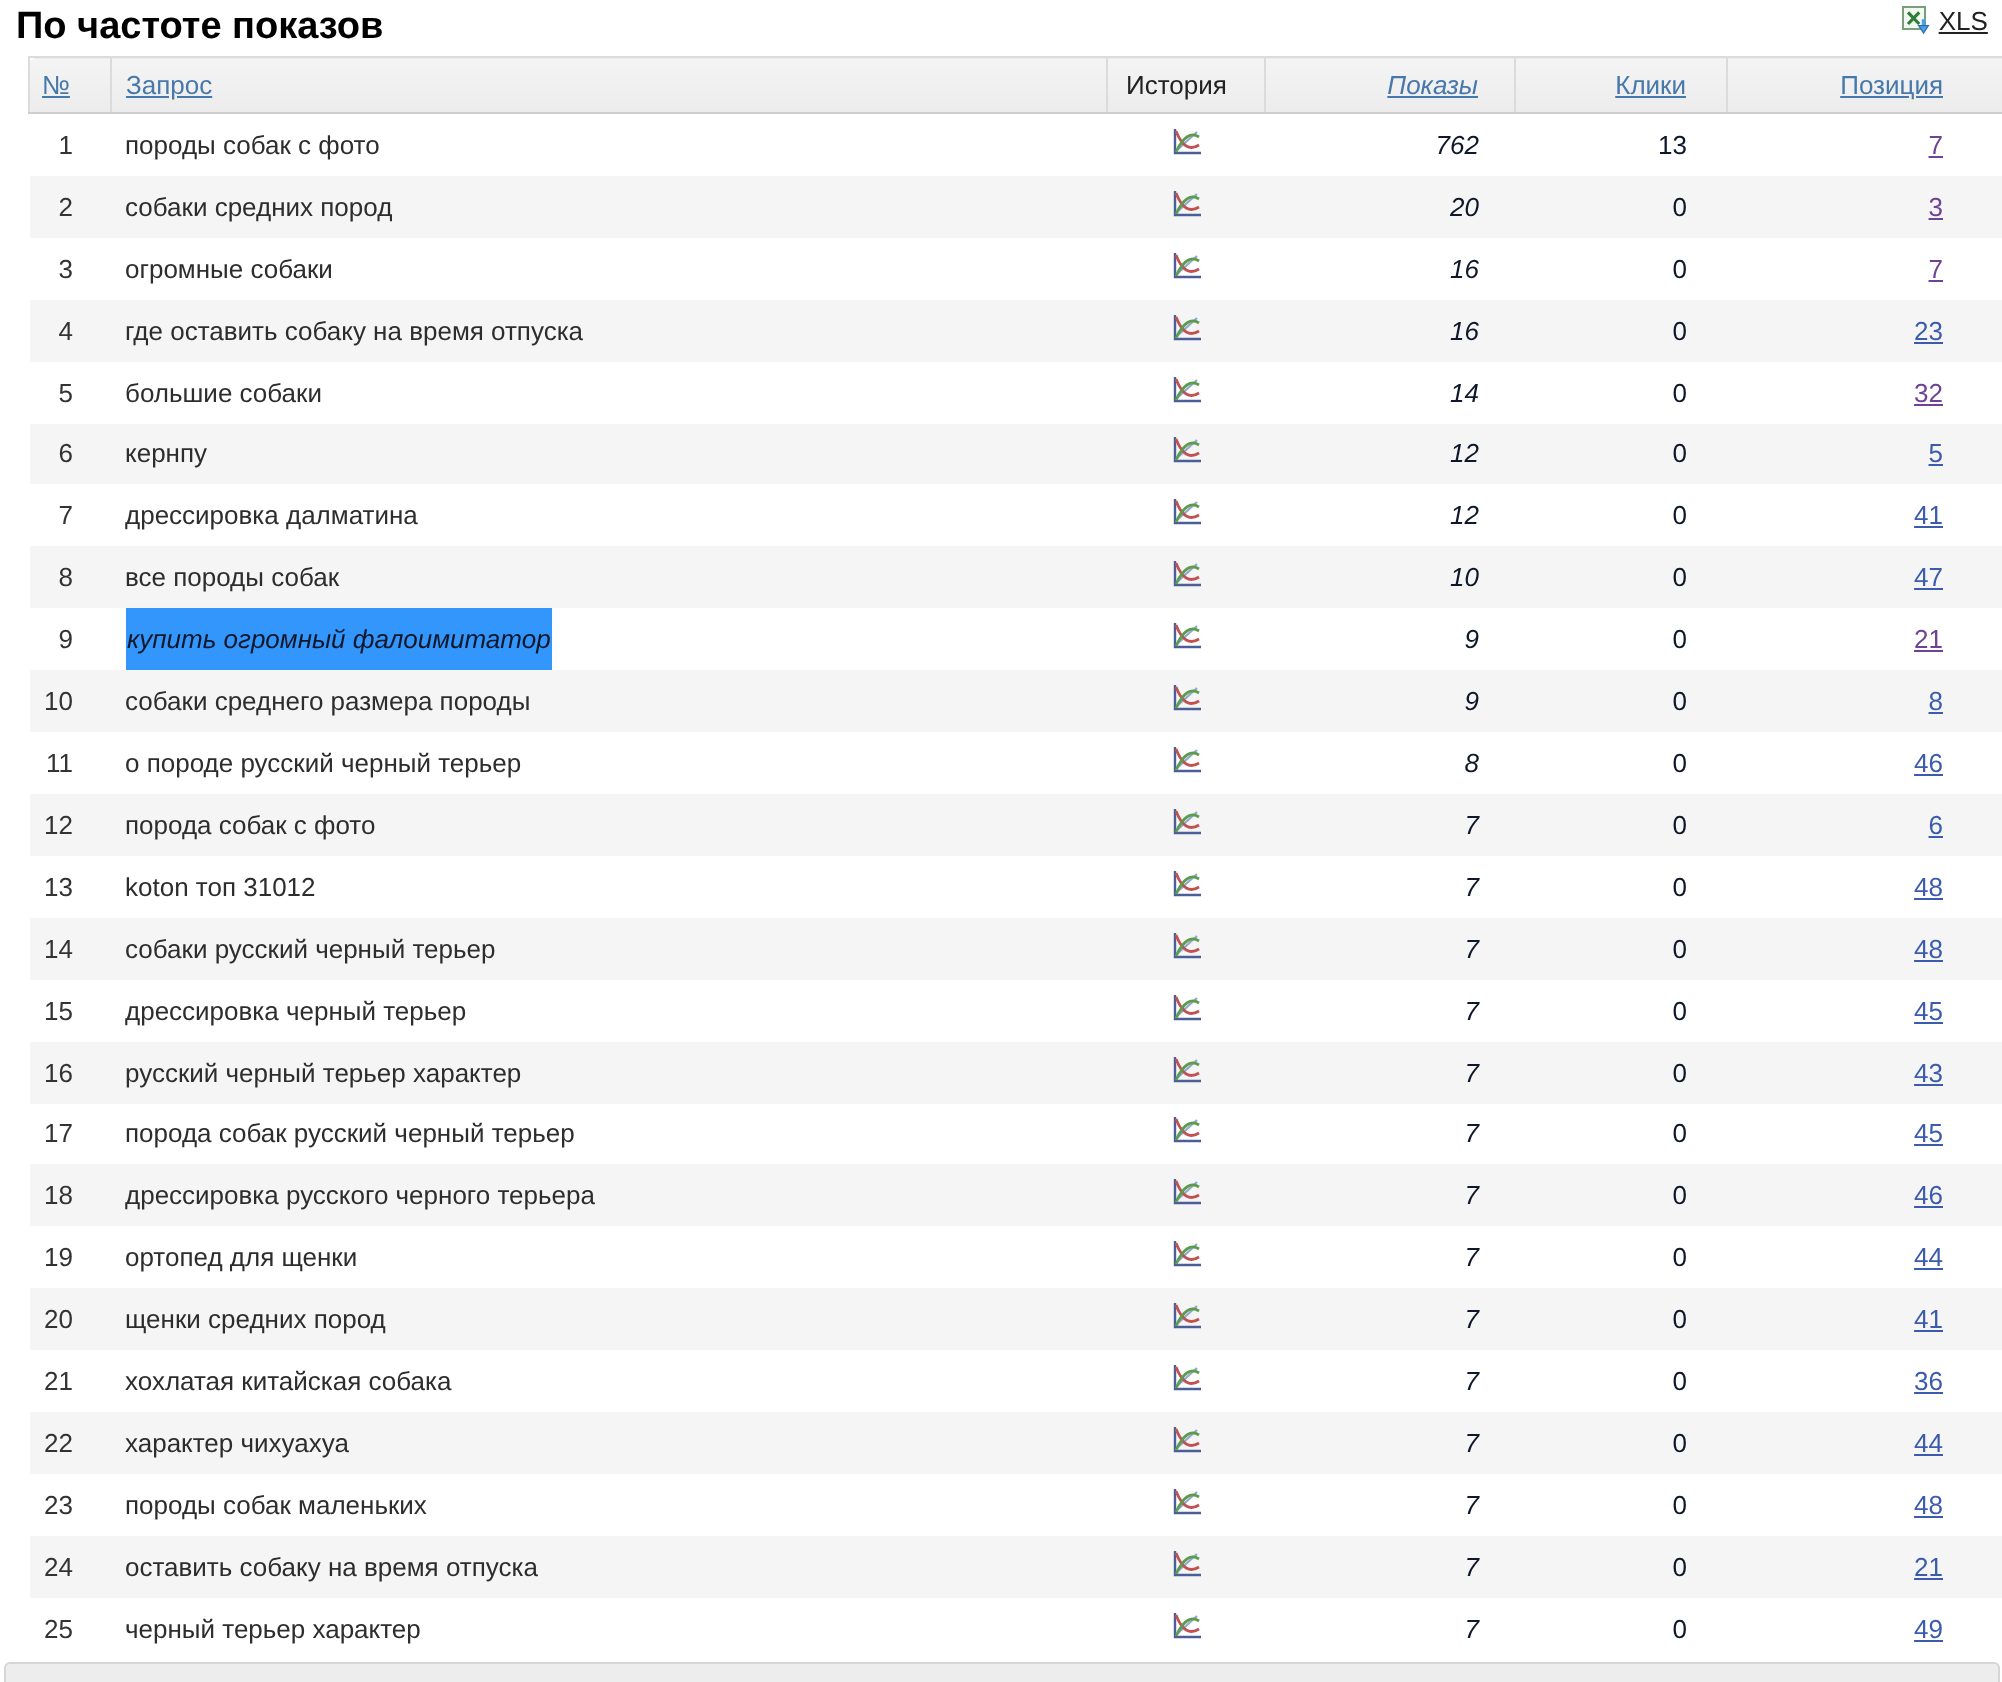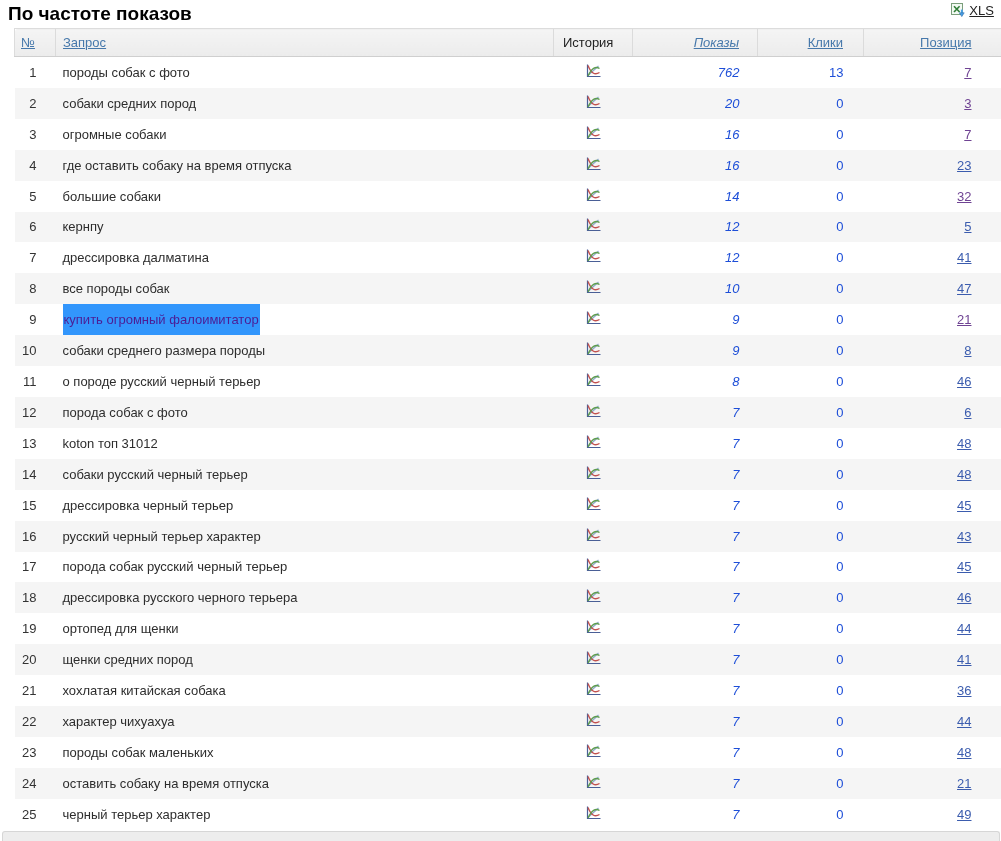--- a/index.html
+++ b/index.html
@@ -48,29 +48,29 @@
   .c-pos{width:138px;}
   th.c-num{text-align:left;padding-left:6px;}
   th.c-query{text-align:left;padding-left:7px;}
   th.c-hist{text-align:left;padding-left:9px;color:#222;}
   th.c-shows, td.c-shows{text-align:right;padding-right:18px;font-style:italic;}
   th.c-clicks, td.c-clicks{text-align:right;padding-right:20px;}
   th.c-pos, td.c-pos{text-align:right;padding-right:30px;margin-top:20px;}
   td.c-num{text-align:right;padding-right:19px;color:#333;}
   td.c-query{text-align:left;padding-left:7px;color:#2d2d2d;}
   td.c-hist{text-align:center;}
-  td.c-shows, td.c-clicks{color:#1d4ed8;}
+  td.c-shows, td.c-clicks{color:#0f172a;}
 
   a.hdr-link{color:var(--link,#4678ab);text-decoration:underline;cursor:pointer;}
   a.pos-link{color:var(--poslink,#3b5cae);text-decoration:underline;cursor:pointer;}
   a.pos-link.visited{color:var(--posvisited,#6f4393);}
   .hist-btn{display:inline-block;width:16px;height:14px;cursor:pointer;line-height:0;}
 
   .query-text.selected{
-    background:var(--selbg,#3296fc);color:#4c1d95;padding:13px 1px;
+    background:var(--selbg,#3296fc);color:#0f172a;padding:13px 1px;font-style:italic;
   }
   .footer-bar{
     position:absolute;left:2px;right:1px;top:831px;height:14px;
     background:#ededed;border:1px solid #d6d6d6;border-bottom:none;
     border-radius:3px 3px 0 0;box-sizing:border-box;
   }
 </style>
 </head>
 <body>
 

